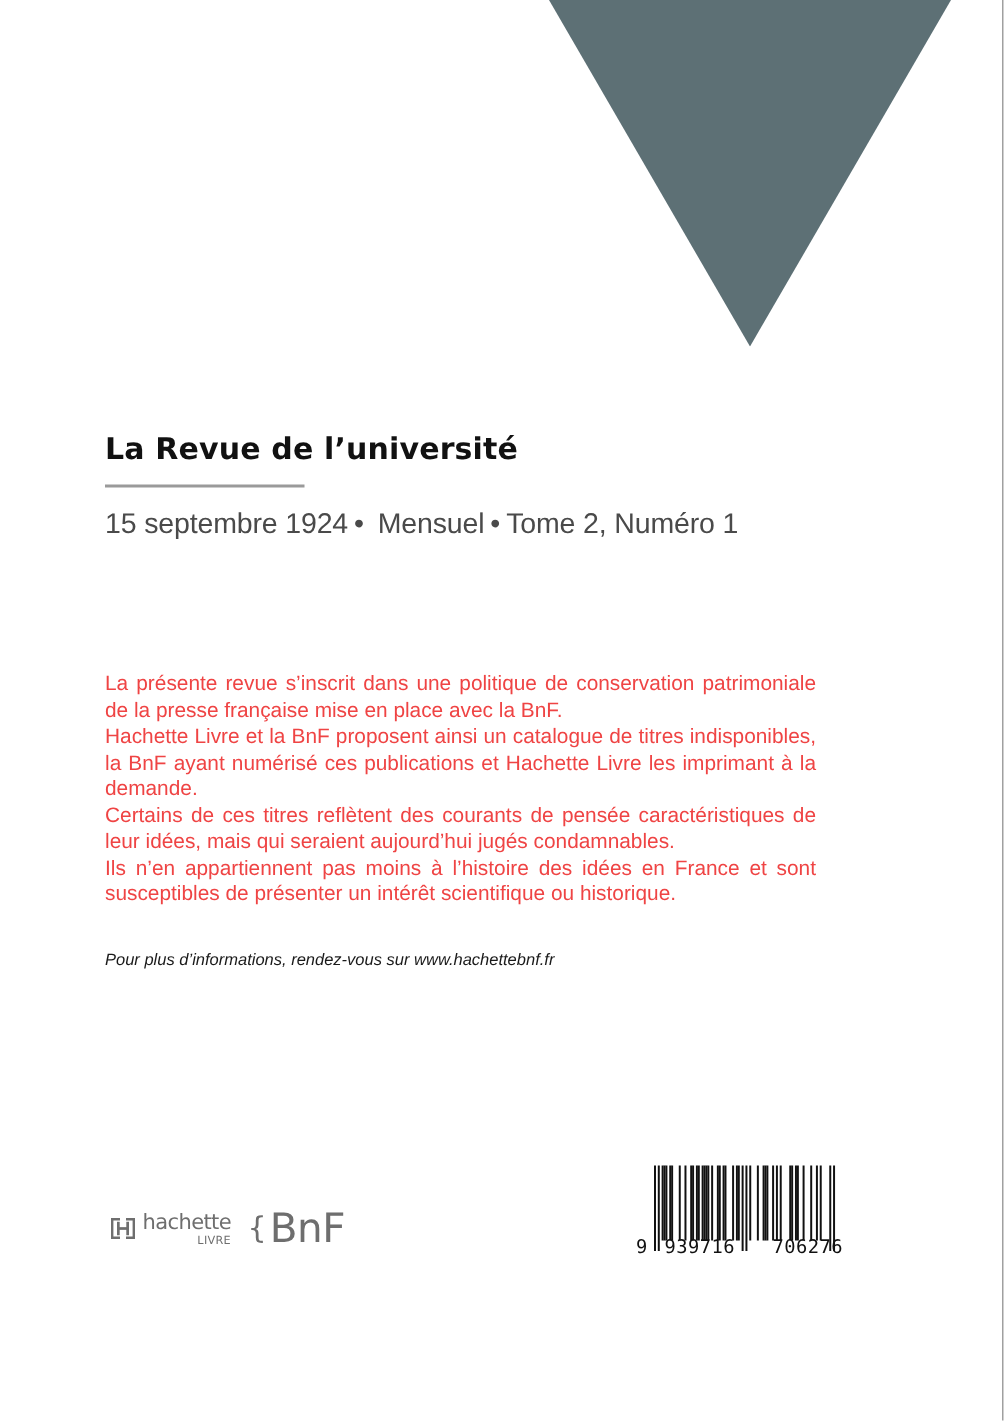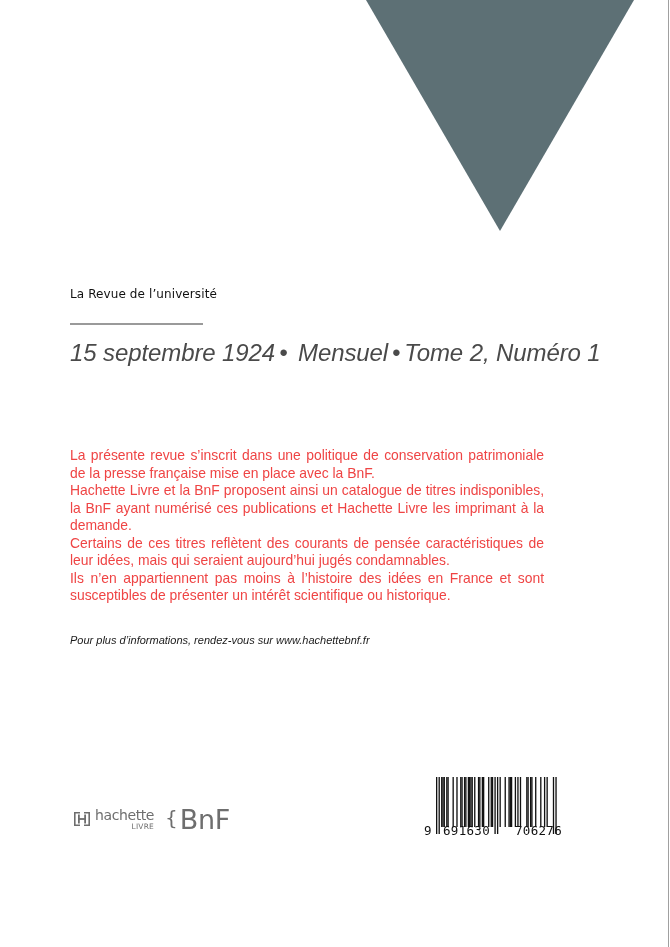--- a/index.html
+++ b/index.html
@@ -30,44 +30,43 @@
       width: 268px;
       height: 231px;
     }
     .triangle svg { display: block; }
 
     .title {
       position: absolute;
       left: 70px;
       top: 287px;
       font-family: "DejaVu Sans", sans-serif;
-      font-weight: normal;
-      font-size: 12px;
+      font-weight: bold;
+      font-size: 20px;
       letter-spacing: 0.1px;
       color: #111111;
       white-space: nowrap;
     }
     .divider {
       position: absolute;
       left: 70px;
       top: 323px;
       width: 133px;
       height: 2px;
       background: #9a9a9a;
     }
     .issue-line {
       position: absolute;
       left: 70px;
       top: 339px;
       font-family: "Liberation Sans", sans-serif;
-      font-size: 24px;
+      font-size: 19px;
       color: #4a4a4a;
       white-space: nowrap;
       letter-spacing: -0.1px;
-      font-style: italic;
     }
     .issue-line .sep { margin: 0 4px; }
 
     .body-text {
       position: absolute;
       left: 70px;
       top: 447px;
       width: 474px;
       font-family: "Liberation Sans", sans-serif;
       font-size: 13.9px;
@@ -255,15 +254,15 @@
       <rect x="111.06" y="1" width="1.32" height="50" fill="#111"></rect>
       <rect x="116.14" y="1" width="1.32" height="50" fill="#111"></rect>
       <rect x="119.95" y="1" width="1.32" height="50" fill="#111"></rect>
       <rect x="122.49" y="1" width="1.32" height="50" fill="#111"></rect>
       <rect x="128.84" y="1" width="1.32" height="57" fill="#111"></rect>
       <rect x="131.38" y="1" width="1.32" height="57" fill="#111"></rect>
     </svg>
 </div>
 <div class="barcode-digits">
   <span class="lead">9</span>
-  <span class="grp1">691630</span>
+  <span class="grp1">939716</span>
   <span class="grp2">706276</span>
 </div>
 
 </body></html>

